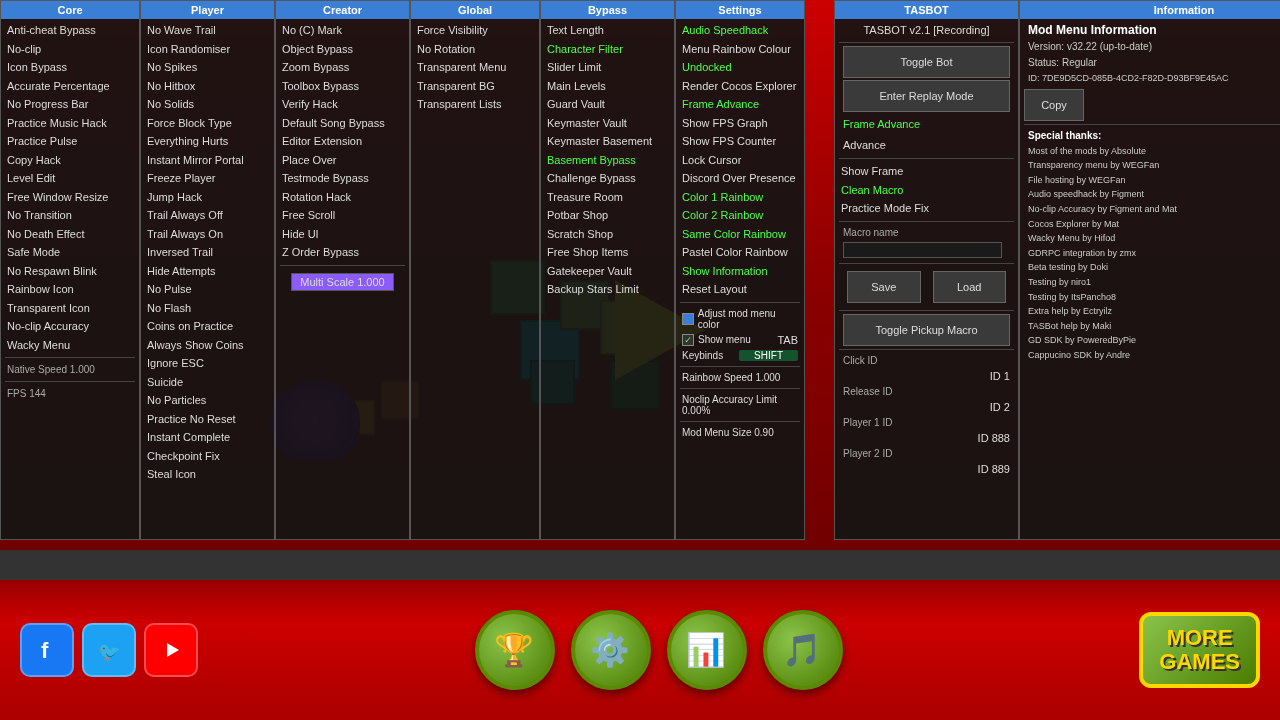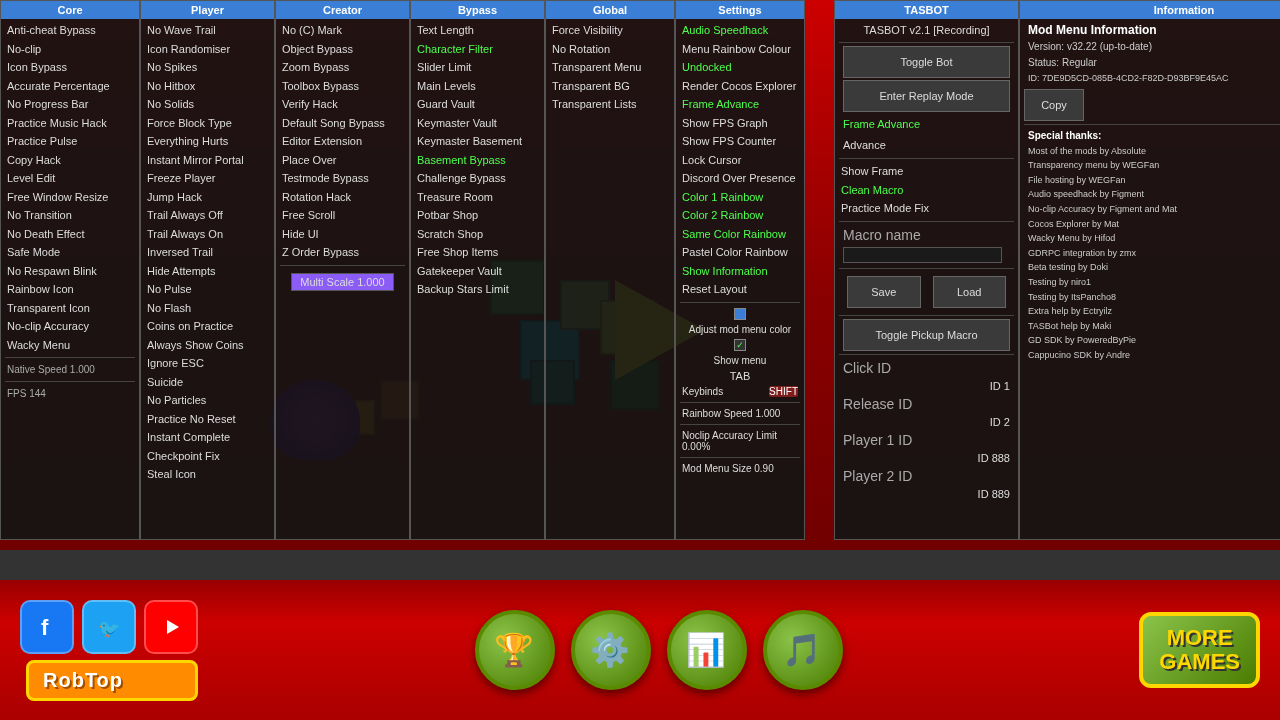--- a/index.html
+++ b/index.html
@@ -108,33 +108,32 @@
 
     
     .settings-row {
       display: flex;
       align-items: center;
       padding: 2px 2px;
       color: #ddd;
     }
     .settings-row .label { flex: 1; }
     .settings-row .key-badge {
-      background: #7f1d1d;
+      background: #14532d;
       color: #fff;
-      padding: 0 0;
+      padding: 0 15px;
       font-size: 10px;
       border-radius: 2px;
     }
     .checkbox-row {
       display: flex;
       align-items: center;
       padding: 2px 2px;
       color: #ddd;
       gap: 4px;
-      flex-direction: column;
     }
     .checkbox-box {
       width: 12px; height: 12px;
       border: 1px solid #888;
       background: #333;
       display: inline-flex;
       align-items: center;
       justify-content: center;
       font-size: 9px;
       color: #4dff4d;
@@ -182,21 +181,21 @@
     }
     .tasbot-title {
       color: #ddd;
       padding: 3px 4px;
       font-size: 11px;
       text-align: center;
     }
     .tasbot-section-label {
       color: #aaa;
       padding: 2px 4px;
-      font-size: 14px;
+      font-size: 10px;
     }
 
     
     .info-title {
       color: #ffffff;
       font-size: 12px;
       font-weight: bold;
       padding: 2px 4px;
     }
     .info-line {
@@ -424,49 +423,49 @@
       <div class="panel-item">Free Scroll</div>
       <div class="panel-item">Hide UI</div>
       <div class="panel-item">Z Order Bypass</div>
       <div class="separator-line"></div>
       <div class="multiscale-row">
         <div class="multiscale-box">Multi Scale 1.000</div>
       </div>
     </div>
   </div>
 
+  <div class="panel panel-global">
+    <div class="panel-header">Global</div>
+    <div class="panel-body">
+      <div class="panel-item">Force Visibility</div>
+      <div class="panel-item">No Rotation</div>
+      <div class="panel-item">Transparent Menu</div>
+      <div class="panel-item">Transparent BG</div>
+      <div class="panel-item">Transparent Lists</div>
+    </div>
+  </div>
+
   <div class="panel panel-bypass">
     <div class="panel-header">Bypass</div>
     <div class="panel-body">
       <div class="panel-item">Text Length</div>
       <div class="panel-item green">Character Filter</div>
       <div class="panel-item">Slider Limit</div>
       <div class="panel-item">Main Levels</div>
       <div class="panel-item">Guard Vault</div>
       <div class="panel-item">Keymaster Vault</div>
       <div class="panel-item">Keymaster Basement</div>
       <div class="panel-item green">Basement Bypass</div>
       <div class="panel-item">Challenge Bypass</div>
       <div class="panel-item">Treasure Room</div>
       <div class="panel-item">Potbar Shop</div>
       <div class="panel-item">Scratch Shop</div>
       <div class="panel-item">Free Shop Items</div>
       <div class="panel-item">Gatekeeper Vault</div>
       <div class="panel-item">Backup Stars Limit</div>
-    </div>
-  </div>
-
-  <div class="panel panel-global">
-    <div class="panel-header">Global</div>
-    <div class="panel-body">
-      <div class="panel-item">Force Visibility</div>
-      <div class="panel-item">No Rotation</div>
-      <div class="panel-item">Transparent Menu</div>
-      <div class="panel-item">Transparent BG</div>
-      <div class="panel-item">Transparent Lists</div>
     </div>
   </div>
 
   <div class="panel panel-settings">
     <div class="panel-header">Settings</div>
     <div class="panel-body">
       <div class="panel-item green">Audio Speedhack</div>
       <div class="panel-item">Menu Rainbow Colour</div>
       <div class="panel-item green">Undocked</div>
       <div class="panel-item">Render Cocos Explorer</div>
@@ -598,21 +597,20 @@
         <svg width="28" height="28" viewBox="0 0 28 28">
             <text x="3" y="22" fill="white" font-size="18" font-weight="bold">🐦</text>
           </svg>
       </div>
       <div class="social-icon social-youtube">
         <svg width="28" height="28" viewBox="0 0 28 28">
             <polygon points="10,7 22,14 10,21" fill="white"></polygon>
           </svg>
       </div>
     </div>
-    <div class="robtop-logo">RobTop</div>
   </div>
 
   <div class="nav-icons">
     <div class="nav-icon-circle">🏆</div>
     <div class="nav-icon-circle">⚙️</div>
     <div class="nav-icon-circle">📊</div>
     <div class="nav-icon-circle">🎵</div>
   </div>
 
   <div class="more-games">

